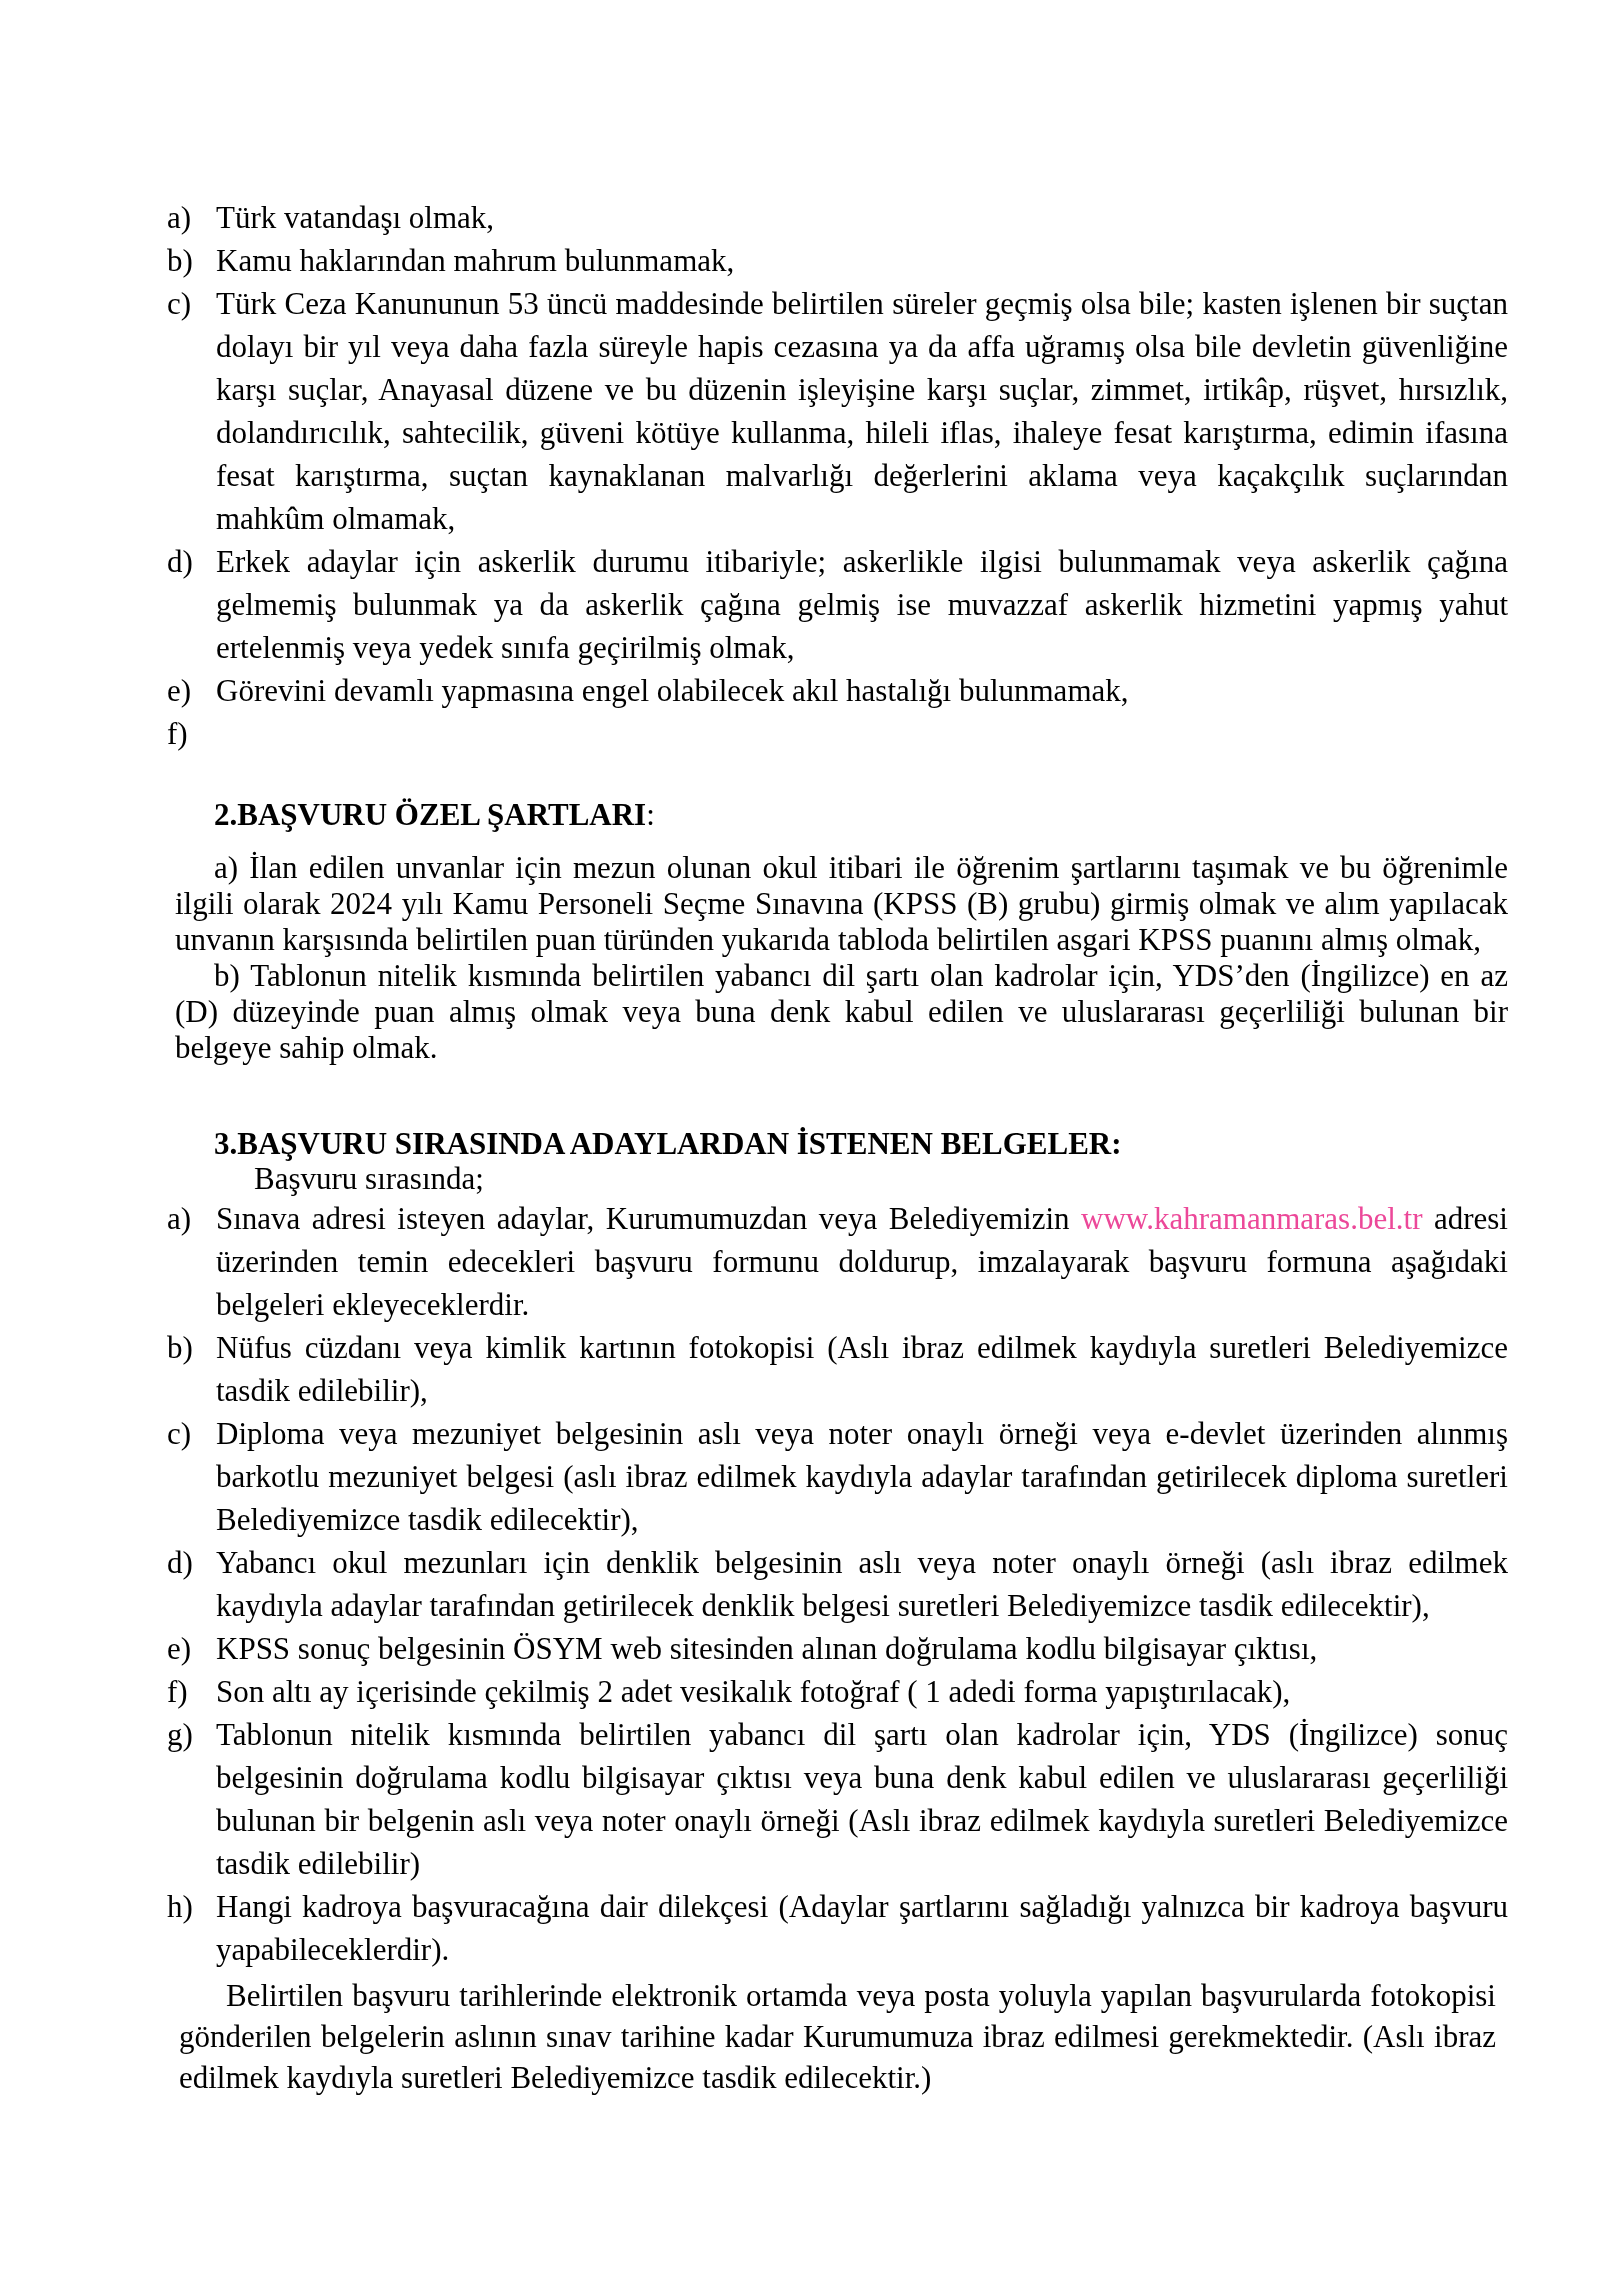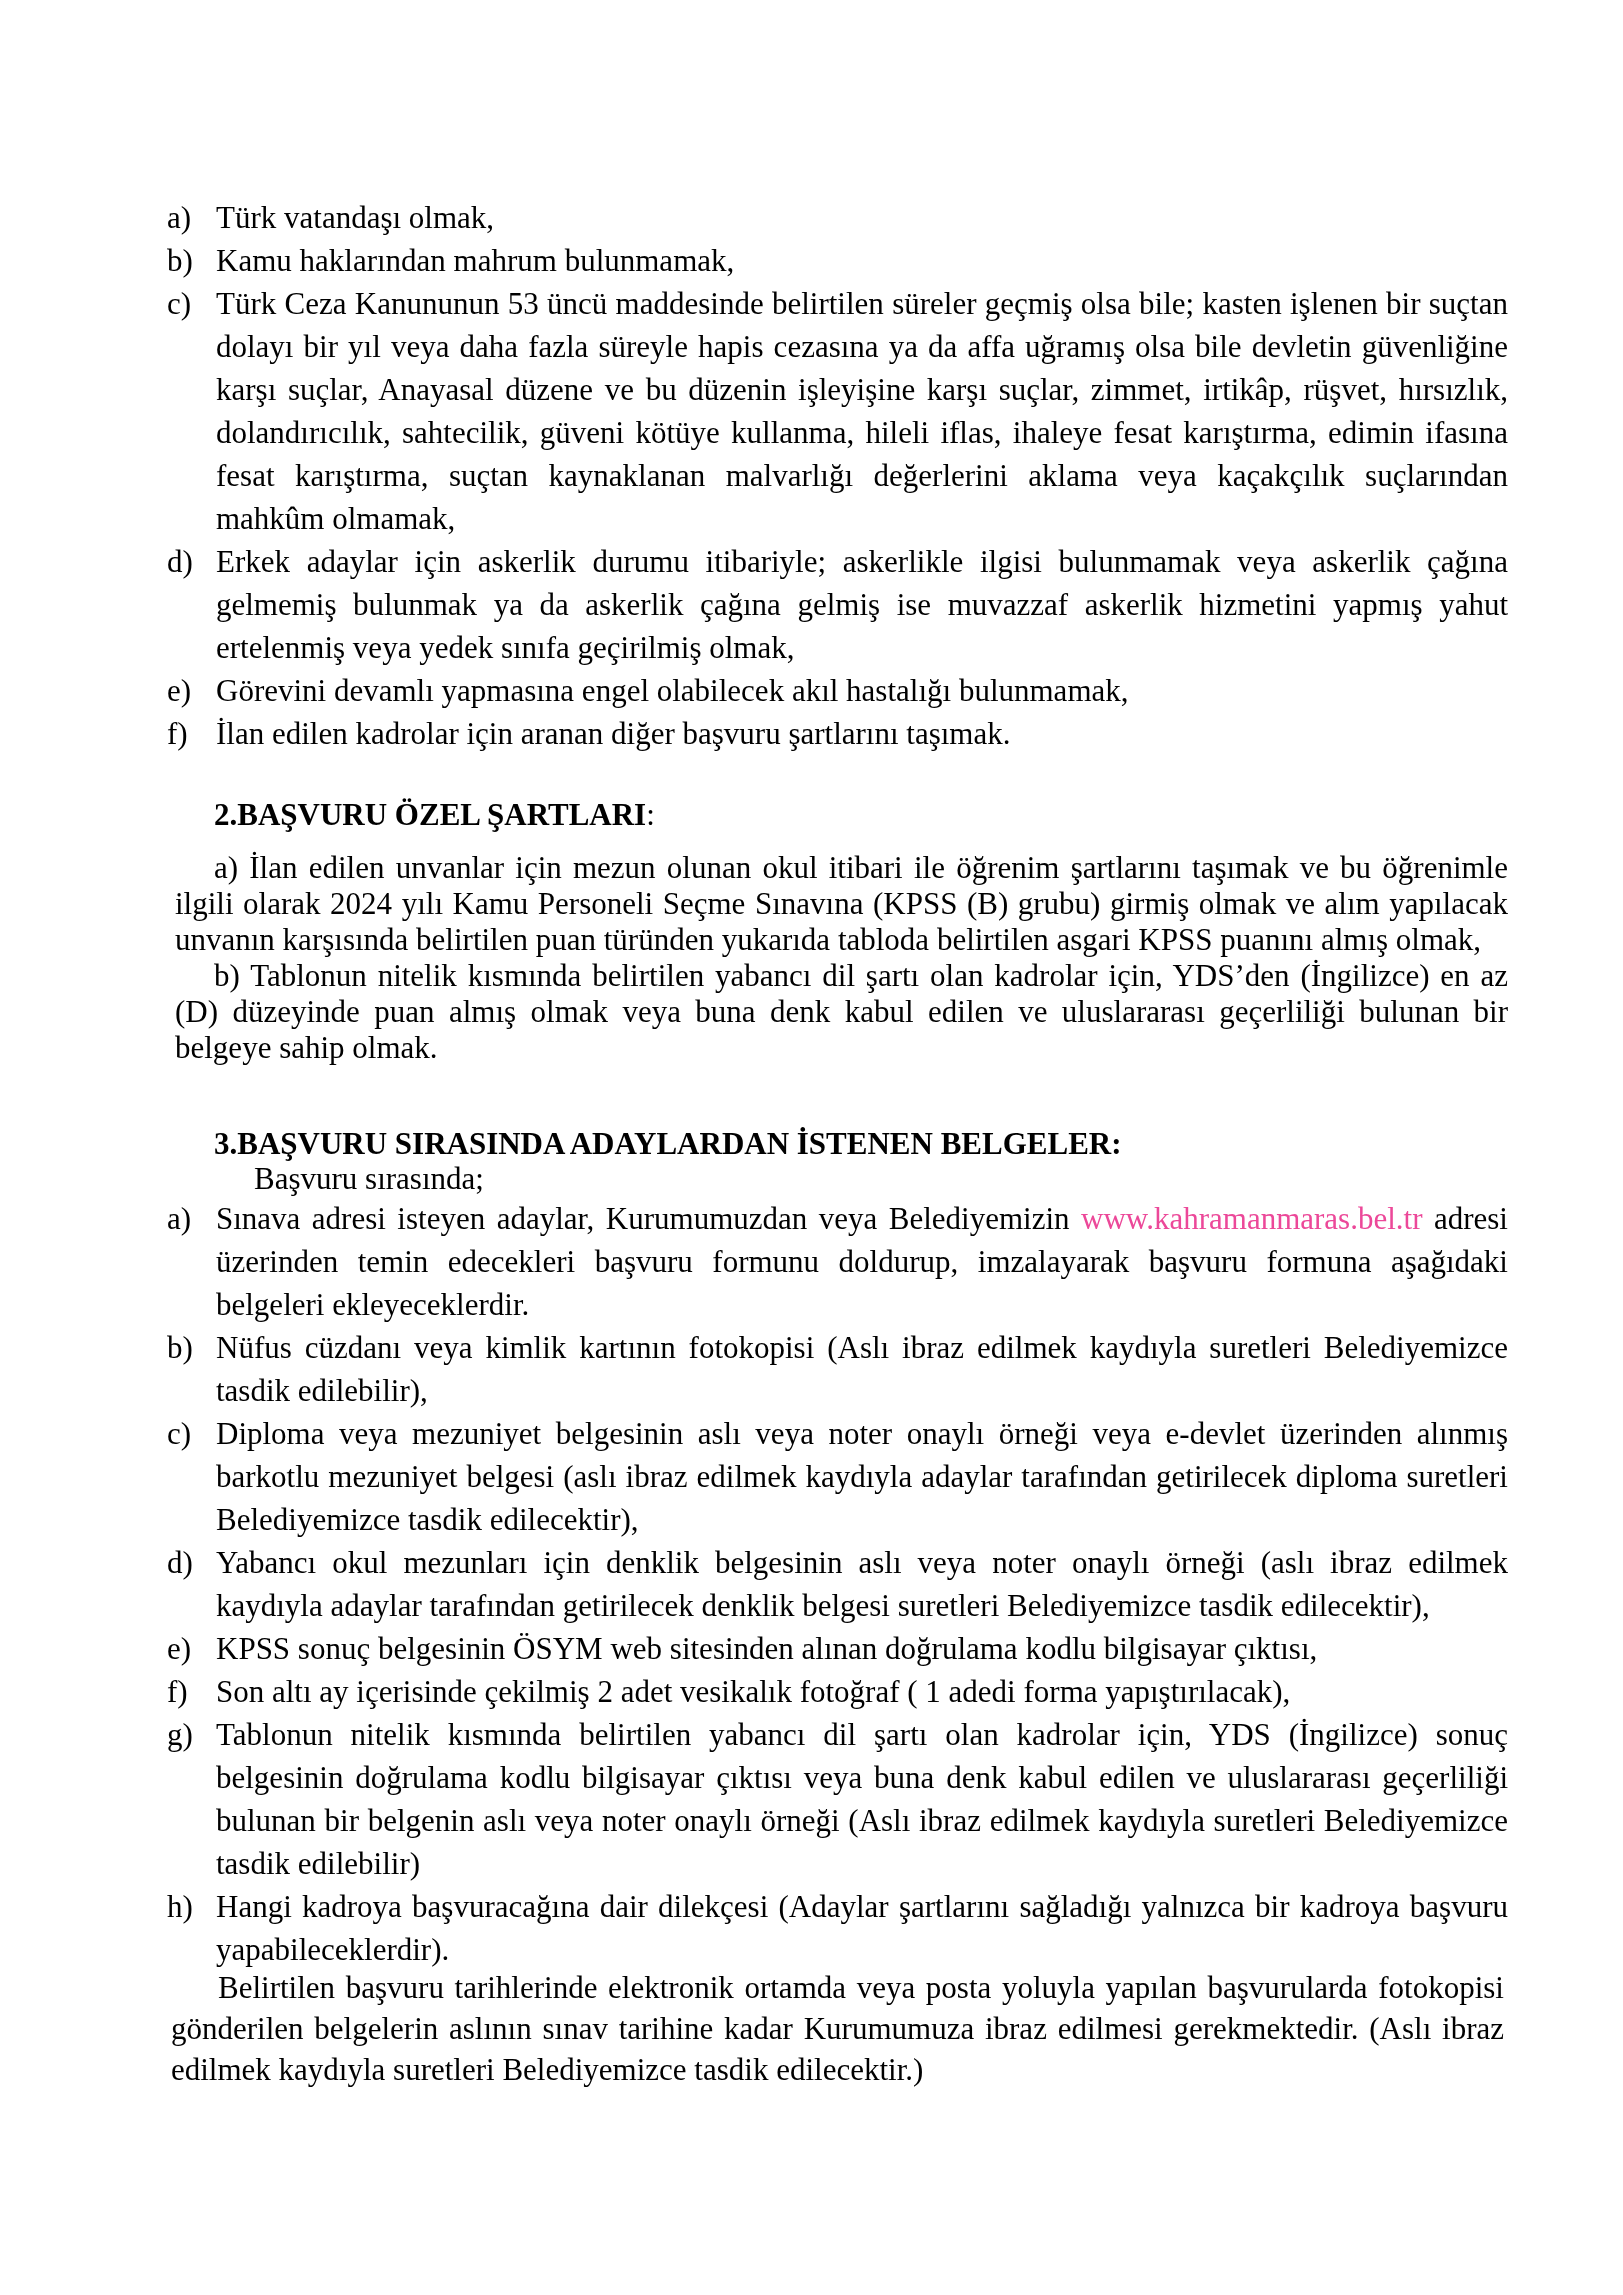--- a/index.html
+++ b/index.html
@@ -12,34 +12,34 @@
   .li .mk { position: absolute; left: 0; top: 0; }
   .s1 .li { line-height: 43px; }
   .s3 .li { line-height: 43px; }
   .block { position: absolute; left: 175px; width: 1333px; text-align: justify; line-height: 36px; }
   .block p { margin: 0; }
   .indent { text-indent: 39px; }
   .heading { position: absolute; left: 214px; font-weight: bold; line-height: 36px; }
   .heading .nb { font-weight: normal; }
   .link { color: #ec4899; text-decoration: none; }
   .closing { position: absolute; left: 167px; width: 1341px; text-align: justify; line-height: 41px; }
-  .closing p { margin: 4px; text-indent: 47px; }
+  .closing p { margin: 12px; text-indent: 47px; }
 </style>
 </head>
 <body>
 
 <div class="page txt">
 
   <div class="list s1" style="top:196px;">
     <div class="li"><span class="mk">a)</span><span>Türk vatandaşı olmak,</span></div>
     <div class="li"><span class="mk">b)</span><span>Kamu haklarından mahrum bulunmamak,</span></div>
     <div class="li"><span class="mk">c)</span><span>Türk Ceza Kanununun 53 üncü maddesinde belirtilen süreler geçmiş olsa bile; kasten işlenen bir suçtan dolayı bir yıl veya daha fazla süreyle hapis cezasına ya da affa uğramış olsa bile devletin güvenliğine karşı suçlar, Anayasal düzene ve bu düzenin işleyişine karşı suçlar, zimmet, irtikâp, rüşvet, hırsızlık, dolandırıcılık, sahtecilik, güveni kötüye kullanma, hileli iflas, ihaleye fesat karıştırma, edimin ifasına fesat karıştırma, suçtan kaynaklanan malvarlığı değerlerini aklama veya kaçakçılık suçlarından mahkûm olmamak,</span></div>
     <div class="li"><span class="mk">d)</span><span>Erkek adaylar için askerlik durumu itibariyle; askerlikle ilgisi bulunmamak veya askerlik çağına gelmemiş bulunmak ya da askerlik çağına gelmiş ise muvazzaf askerlik hizmetini yapmış yahut ertelenmiş veya yedek sınıfa geçirilmiş olmak,</span></div>
     <div class="li"><span class="mk">e)</span><span>Görevini devamlı yapmasına engel olabilecek akıl hastalığı bulunmamak,</span></div>
-    <div class="li"><span class="mk">f)</span><span>İlan edilen kadrolar için aranan diğer başvuru şartlarını taşımak.</span></div>
+    <div class="li"><span class="mk">f)</span></div>
   </div>
 
   <div class="heading" style="top:797px;"><span>2.BAŞVURU ÖZEL ŞARTLARI</span><span class="nb">:</span></div>
 
   <div class="block" style="top:850px;">
     <p class="indent">a)  İlan edilen unvanlar için mezun olunan okul itibari ile öğrenim şartlarını taşımak ve bu öğrenimle ilgili olarak 2024 yılı Kamu Personeli Seçme Sınavına (KPSS (B) grubu) girmiş olmak ve alım yapılacak unvanın karşısında belirtilen puan türünden yukarıda tabloda belirtilen asgari KPSS puanını almış olmak,</p>
     <p class="indent">b)  Tablonun nitelik kısmında belirtilen yabancı dil şartı olan kadrolar için, YDS’den (İngilizce) en az (D) düzeyinde puan almış olmak veya buna denk kabul edilen ve uluslararası geçerliliği bulunan bir belgeye sahip olmak.</p>
   </div>
 
   <div class="heading" style="top:1126px;">3.BAŞVURU SIRASINDA ADAYLARDAN İSTENEN BELGELER:</div>

